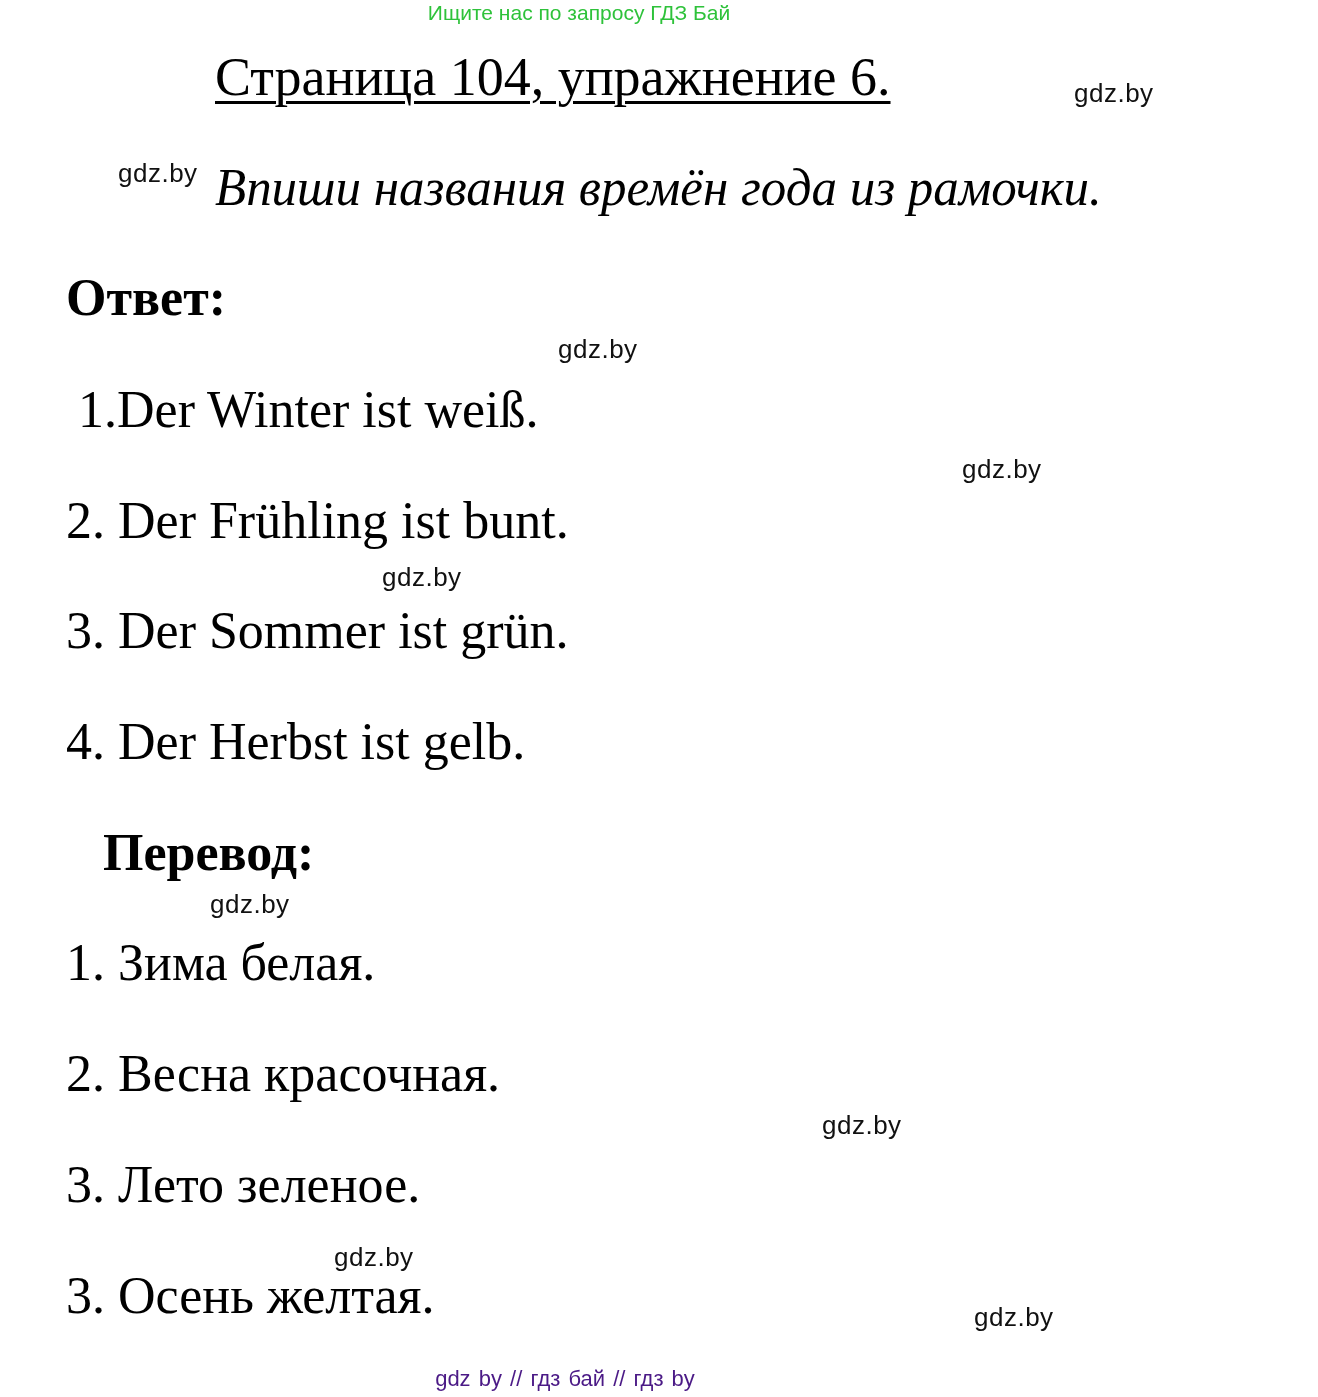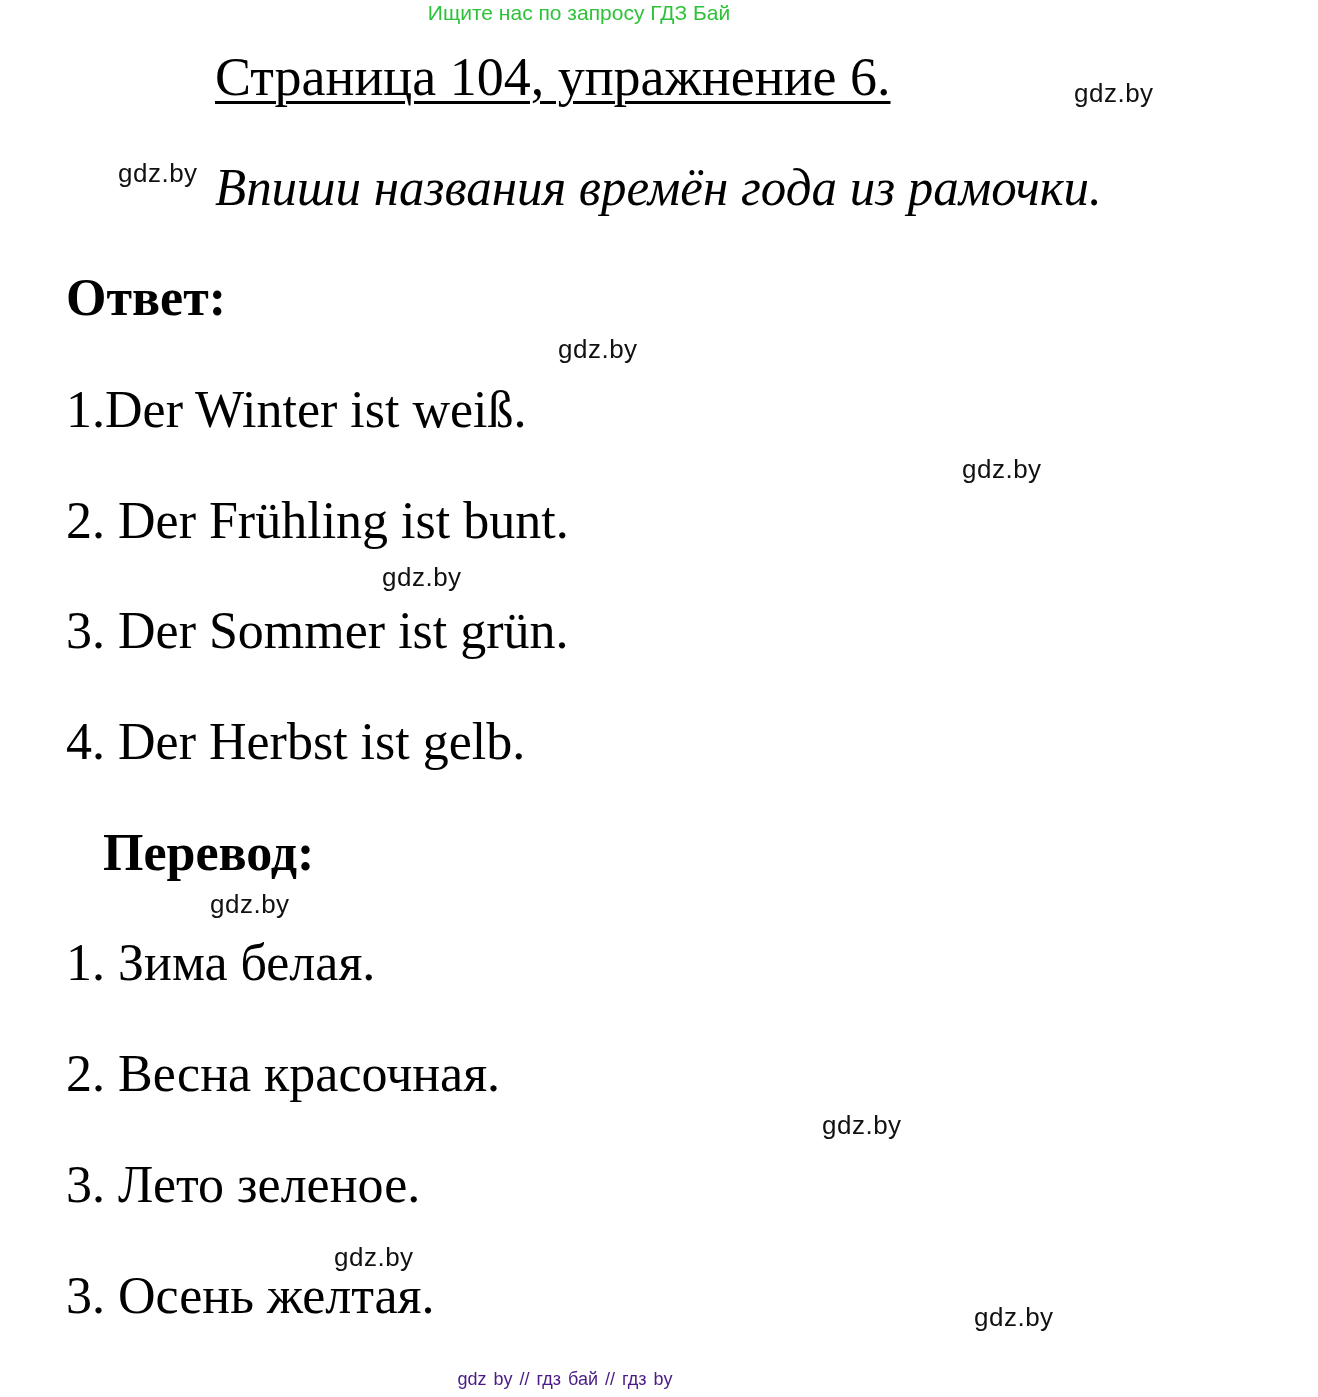--- a/index.html
+++ b/index.html
@@ -4,37 +4,37 @@
   <style>
     html, body { margin:0; padding:0; background:#ffffff; }
     body { width:1318px; height:1397px; position:relative; overflow:hidden; }
     .abs { position:absolute; white-space:nowrap; }
     .top-banner { left:0; width:1158px; top:0; text-align:center; font-family:"Liberation Sans", sans-serif; font-size:21px; line-height:26px; color:#2ec23a; }
     .title { left:215px; top:44px; font-family:"Liberation Serif", serif; font-size:54px; line-height:66px; color:#000; text-decoration:underline; text-decoration-thickness:3px; text-underline-offset:6px; }
     .wm { font-family:Liberation Sans, sans-serif; font-size:26px; line-height:30px; color:#111; letter-spacing:0.5px; }
     .task { left:215px; top:155px; font-family:"Liberation Serif", serif; font-style:italic; font-size:52px; line-height:66px; color:#000; transform:scaleX(0.98); transform-origin:left; }
     .heading { font-family:"Liberation Serif", serif; font-weight:bold; font-size:52px; line-height:60px; color:#000; left:66px; }
     .line { font-family:"Liberation Serif", serif; font-size:52px; line-height:60px; color:#000; left:66px; }
-    .footer { left:0; width:1130px; top:1364px; text-align:center; font-family:"Liberation Sans", sans-serif; font-size:18px; line-height:30px; color:#4b1a86; word-spacing:2px; }
+    .footer { left:0; width:1130px; top:1364px; text-align:center; font-family:"Liberation Sans", sans-serif; font-size:22px; line-height:30px; color:#4b1a86; word-spacing:2px; }
   </style>
 </head>
 <body>
 
 <div class="abs top-banner">Ищите нас по запросу ГДЗ Бай</div>
 
 <div class="abs title">Страница 104, упражнение 6.</div>
 <div class="abs wm" style="left:1074px;top:78px;">gdz.by</div>
 
 <div class="abs wm" style="left:118px;top:158px;">gdz.by</div>
 <div class="abs task">Впиши названия времён года из рамочки.</div>
 
 <div class="abs heading" style="top:268px;">Ответ:</div>
 <div class="abs wm" style="left:558px;top:334px;">gdz.by</div>
 
-<div class="abs line" style="top:380px;">1.Der Winter ist weiß.</div>
+<div class="abs line" style="top:380px;margin-left:12px;">1.Der Winter ist weiß.</div>
 <div class="abs wm" style="left:962px;top:454px;">gdz.by</div>
 <div class="abs line" style="top:491px;">2. Der Frühling ist bunt.</div>
 <div class="abs wm" style="left:382px;top:562px;">gdz.by</div>
 <div class="abs line" style="top:601px;">3. Der Sommer ist grün.</div>
 <div class="abs line" style="top:712px;">4. Der Herbst ist gelb.</div>
 
 <div class="abs heading" style="top:823px;margin-left:37px;">Перевод:</div>
 <div class="abs wm" style="left:210px;top:889px;">gdz.by</div>
 
 <div class="abs line" style="top:933px;">1. Зима белая.</div>

